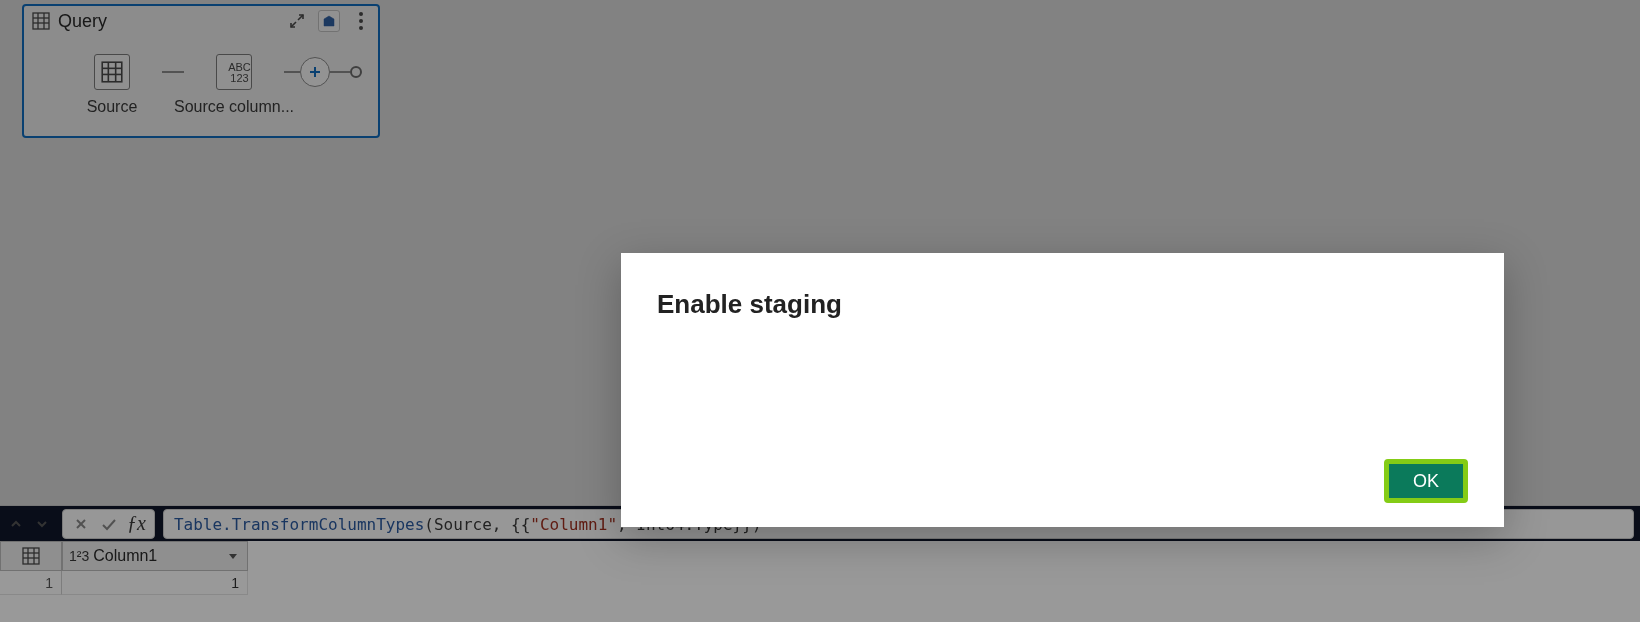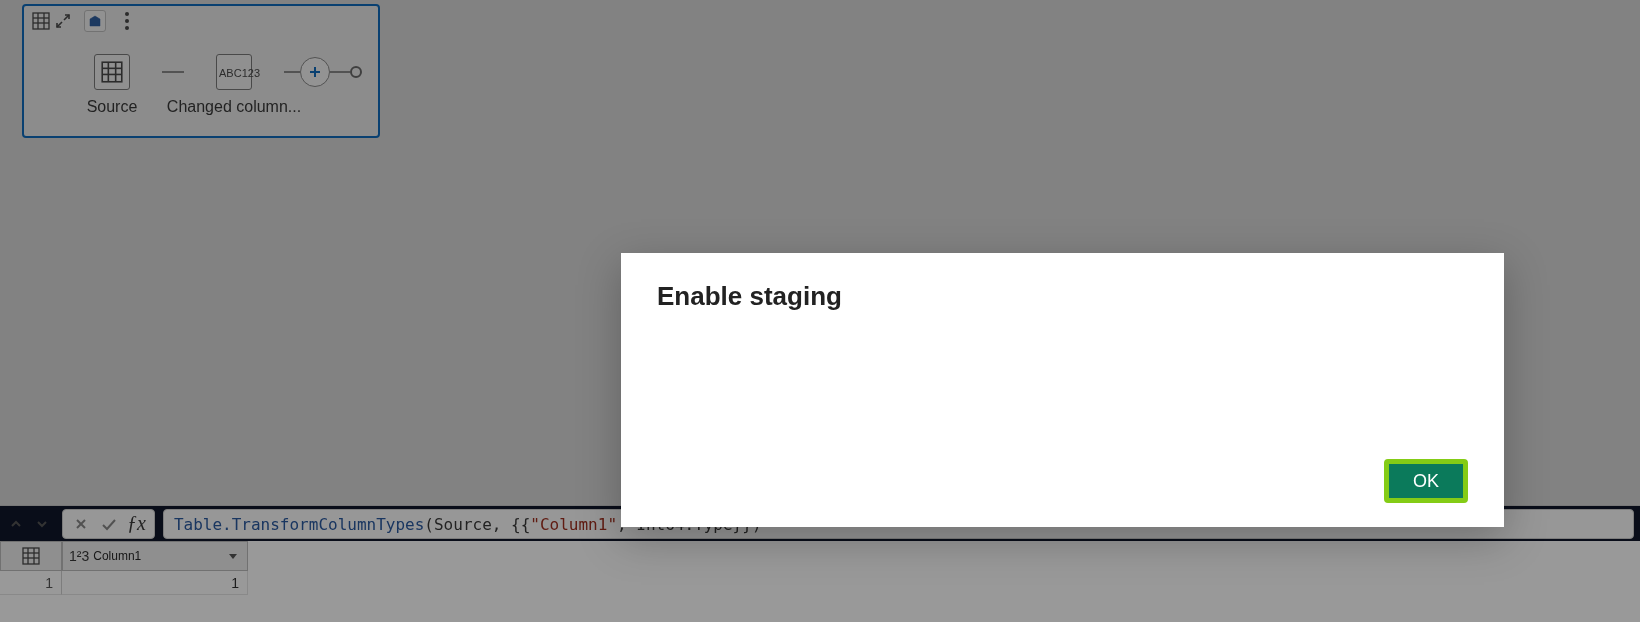--- a/index.html
+++ b/index.html
@@ -181,21 +181,21 @@
   .colhdr {
     position: absolute; left:62px; top:0;
     height: 30px; width: 186px;
     border: 1px solid #bdbdbd;
     background: #efefef;
     display: flex; align-items: center;
     padding: 8px 6px;
     gap: 4px;
   }
   .colhdr .typetag { font-size: 14px; color:#3a3a3a; }
-  .colhdr .colname { font-size: 12px; color:#2a2a2a; flex:1; }
+  .colhdr .colname { font-size: 16px; color:#2a2a2a; flex:1; }
   .colhdr .dd { width: 16px; display:flex;justify-content:center; }
   .corner {
     position: absolute; left:0; top:0; width:62px; height:30px;
     border: 1px solid #bdbdbd;
     background:#efefef;
     display:flex;align-items:center;justify-content:center;
   }
   .rnum {
     position: absolute; left:0; width:62px; height:24px;
     border-right:1px solid #d0d0d0;
@@ -218,21 +218,21 @@
     position: absolute;
     left: 621px; top: 253px;
     width: 883px; height: 274px;
     background: #fff;
     box-shadow: 0 12px 40px rgba(0,0,0,0.25);
     z-index: 10;
     padding: 28px 36px 24px 36px;
     display: flex; flex-direction: column;
   }
   .modal h2 {
-    margin: 0 0 22px 0;
+    margin: 8px 0 22px 0;
     font-size: 26px;
     font-weight: 600;
     color: #222;
   }
   .modal p {
     margin: 0;
     font-size: 18px;
     line-height: 1.55;
     color: #333;
   }
@@ -271,20 +271,21 @@
     <div class="qc-header">
       <span class="iconbtn">
         <svg width="18" height="18" viewBox="0 0 18 18" fill="none" stroke="#4a4a4a" stroke-width="1.3">
           <rect x="1" y="1" width="16" height="16"></rect>
           <line x1="1" y1="6" x2="17" y2="6"></line>
           <line x1="1" y1="11" x2="17" y2="11"></line>
           <line x1="6" y1="1" x2="6" y2="17"></line>
           <line x1="12" y1="1" x2="12" y2="17"></line>
         </svg>
       </span>
+      <span class="qc-title">Query</span>
       <div class="qc-actions">
         <span class="iconbtn">
           <svg width="18" height="18" viewBox="0 0 18 18" fill="none" stroke="#4a4a4a" stroke-width="1.6">
             <line x1="3" y1="15" x2="8" y2="10"></line>
               <polyline points="3,11 3,15 7,15" fill="none"></polyline>
             <line x1="15" y1="3" x2="10" y2="8"></line>
               <polyline points="11,3 15,3 15,7" fill="none"></polyline>
           </svg>
         </span>
         <span class="iconbtn box">
@@ -309,25 +310,25 @@
             <line x1="1" y1="6" x2="17" y2="6"></line>
             <line x1="1" y1="11" x2="17" y2="11"></line>
             <line x1="6" y1="1" x2="6" y2="17"></line>
             <line x1="12" y1="1" x2="12" y2="17"></line>
           </svg>
         </div>
         <div class="lbl">Source</div>
       </div>
       <div class="connector"></div>
       <div class="step type">
-        <div class="box" style="flex-direction:row;padding-left:11px;">
+        <div class="box" style="flex-direction:column;padding-left:11px;">
           <span>ABC</span>
           <span>123</span>
         </div>
-        <div class="lbl" style="width:140px;text-align:center;">Changed column...</div>
+        <div class="lbl" style="width:140px;text-align:center;">Source column...</div>
       </div>
       <div class="connector" style="flex-basis:16px"></div>
       <div class="addnode">
         <svg viewBox="0 0 14 14" stroke="#0f6cbd" stroke-width="2">
           <line x1="7" y1="2" x2="7" y2="12"></line>
             <line x1="2" y1="7" x2="12" y2="7"></line>
         </svg>
       </div>
       <div class="tail"></div>
       <div class="endnode"></div>

